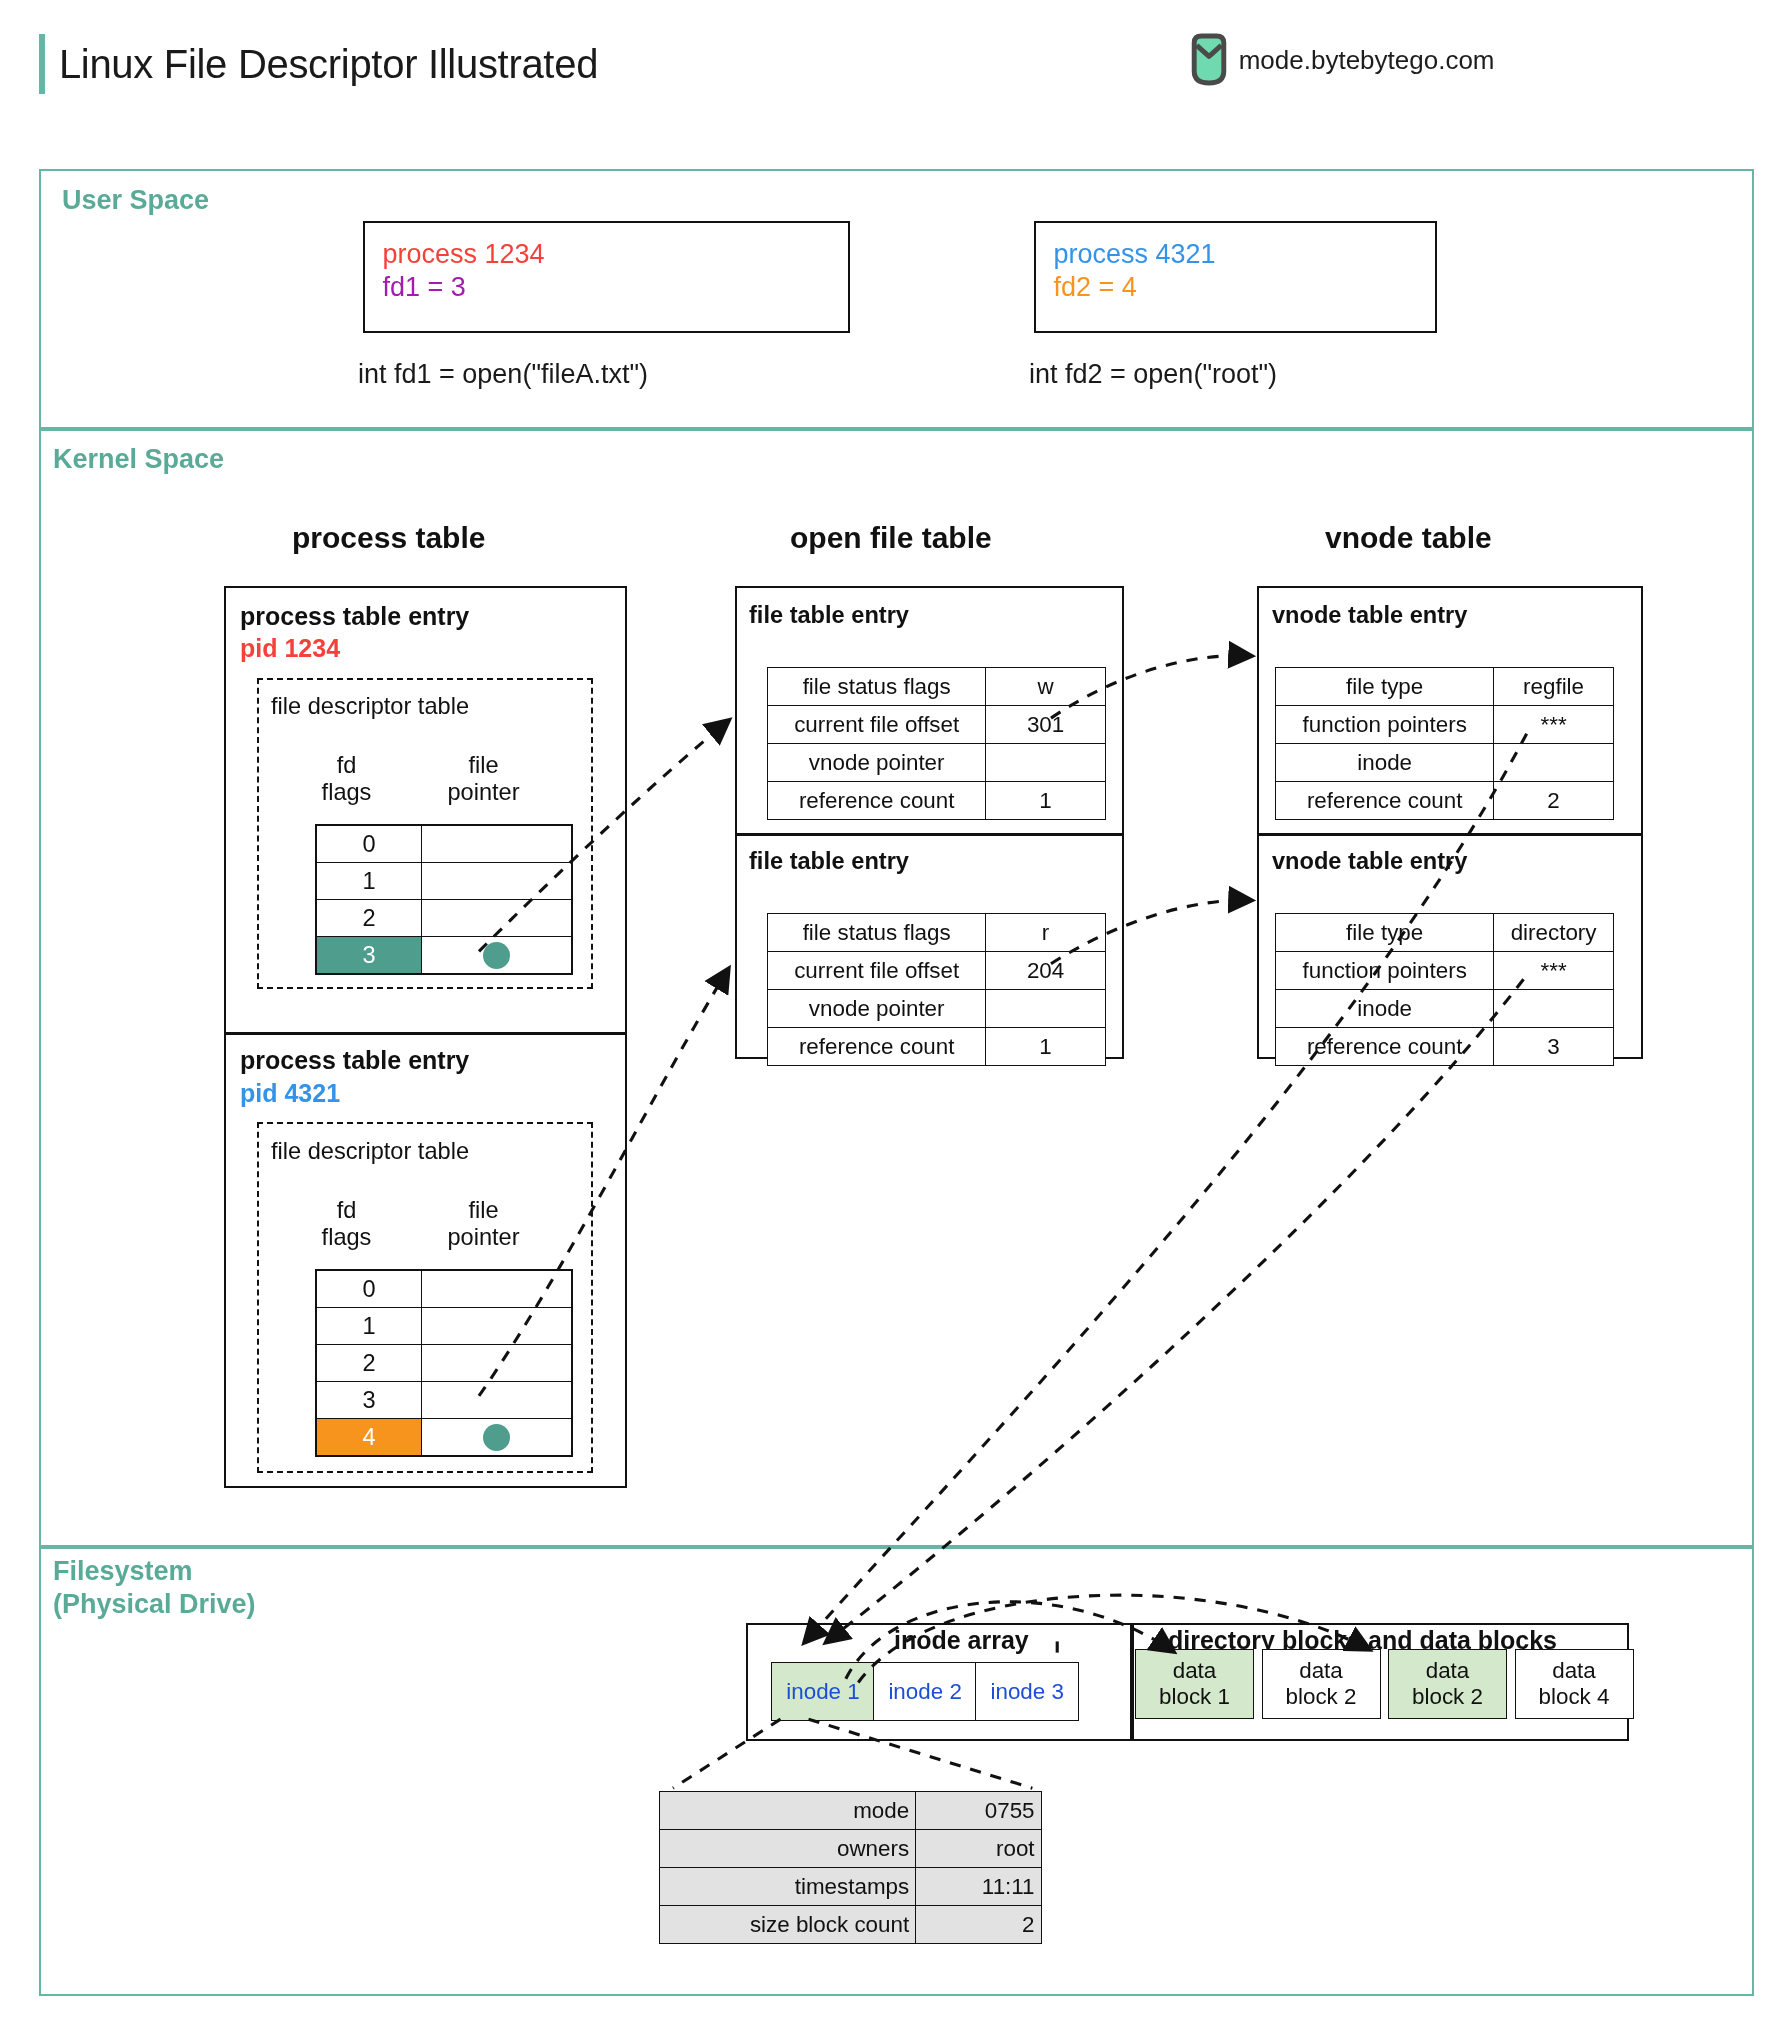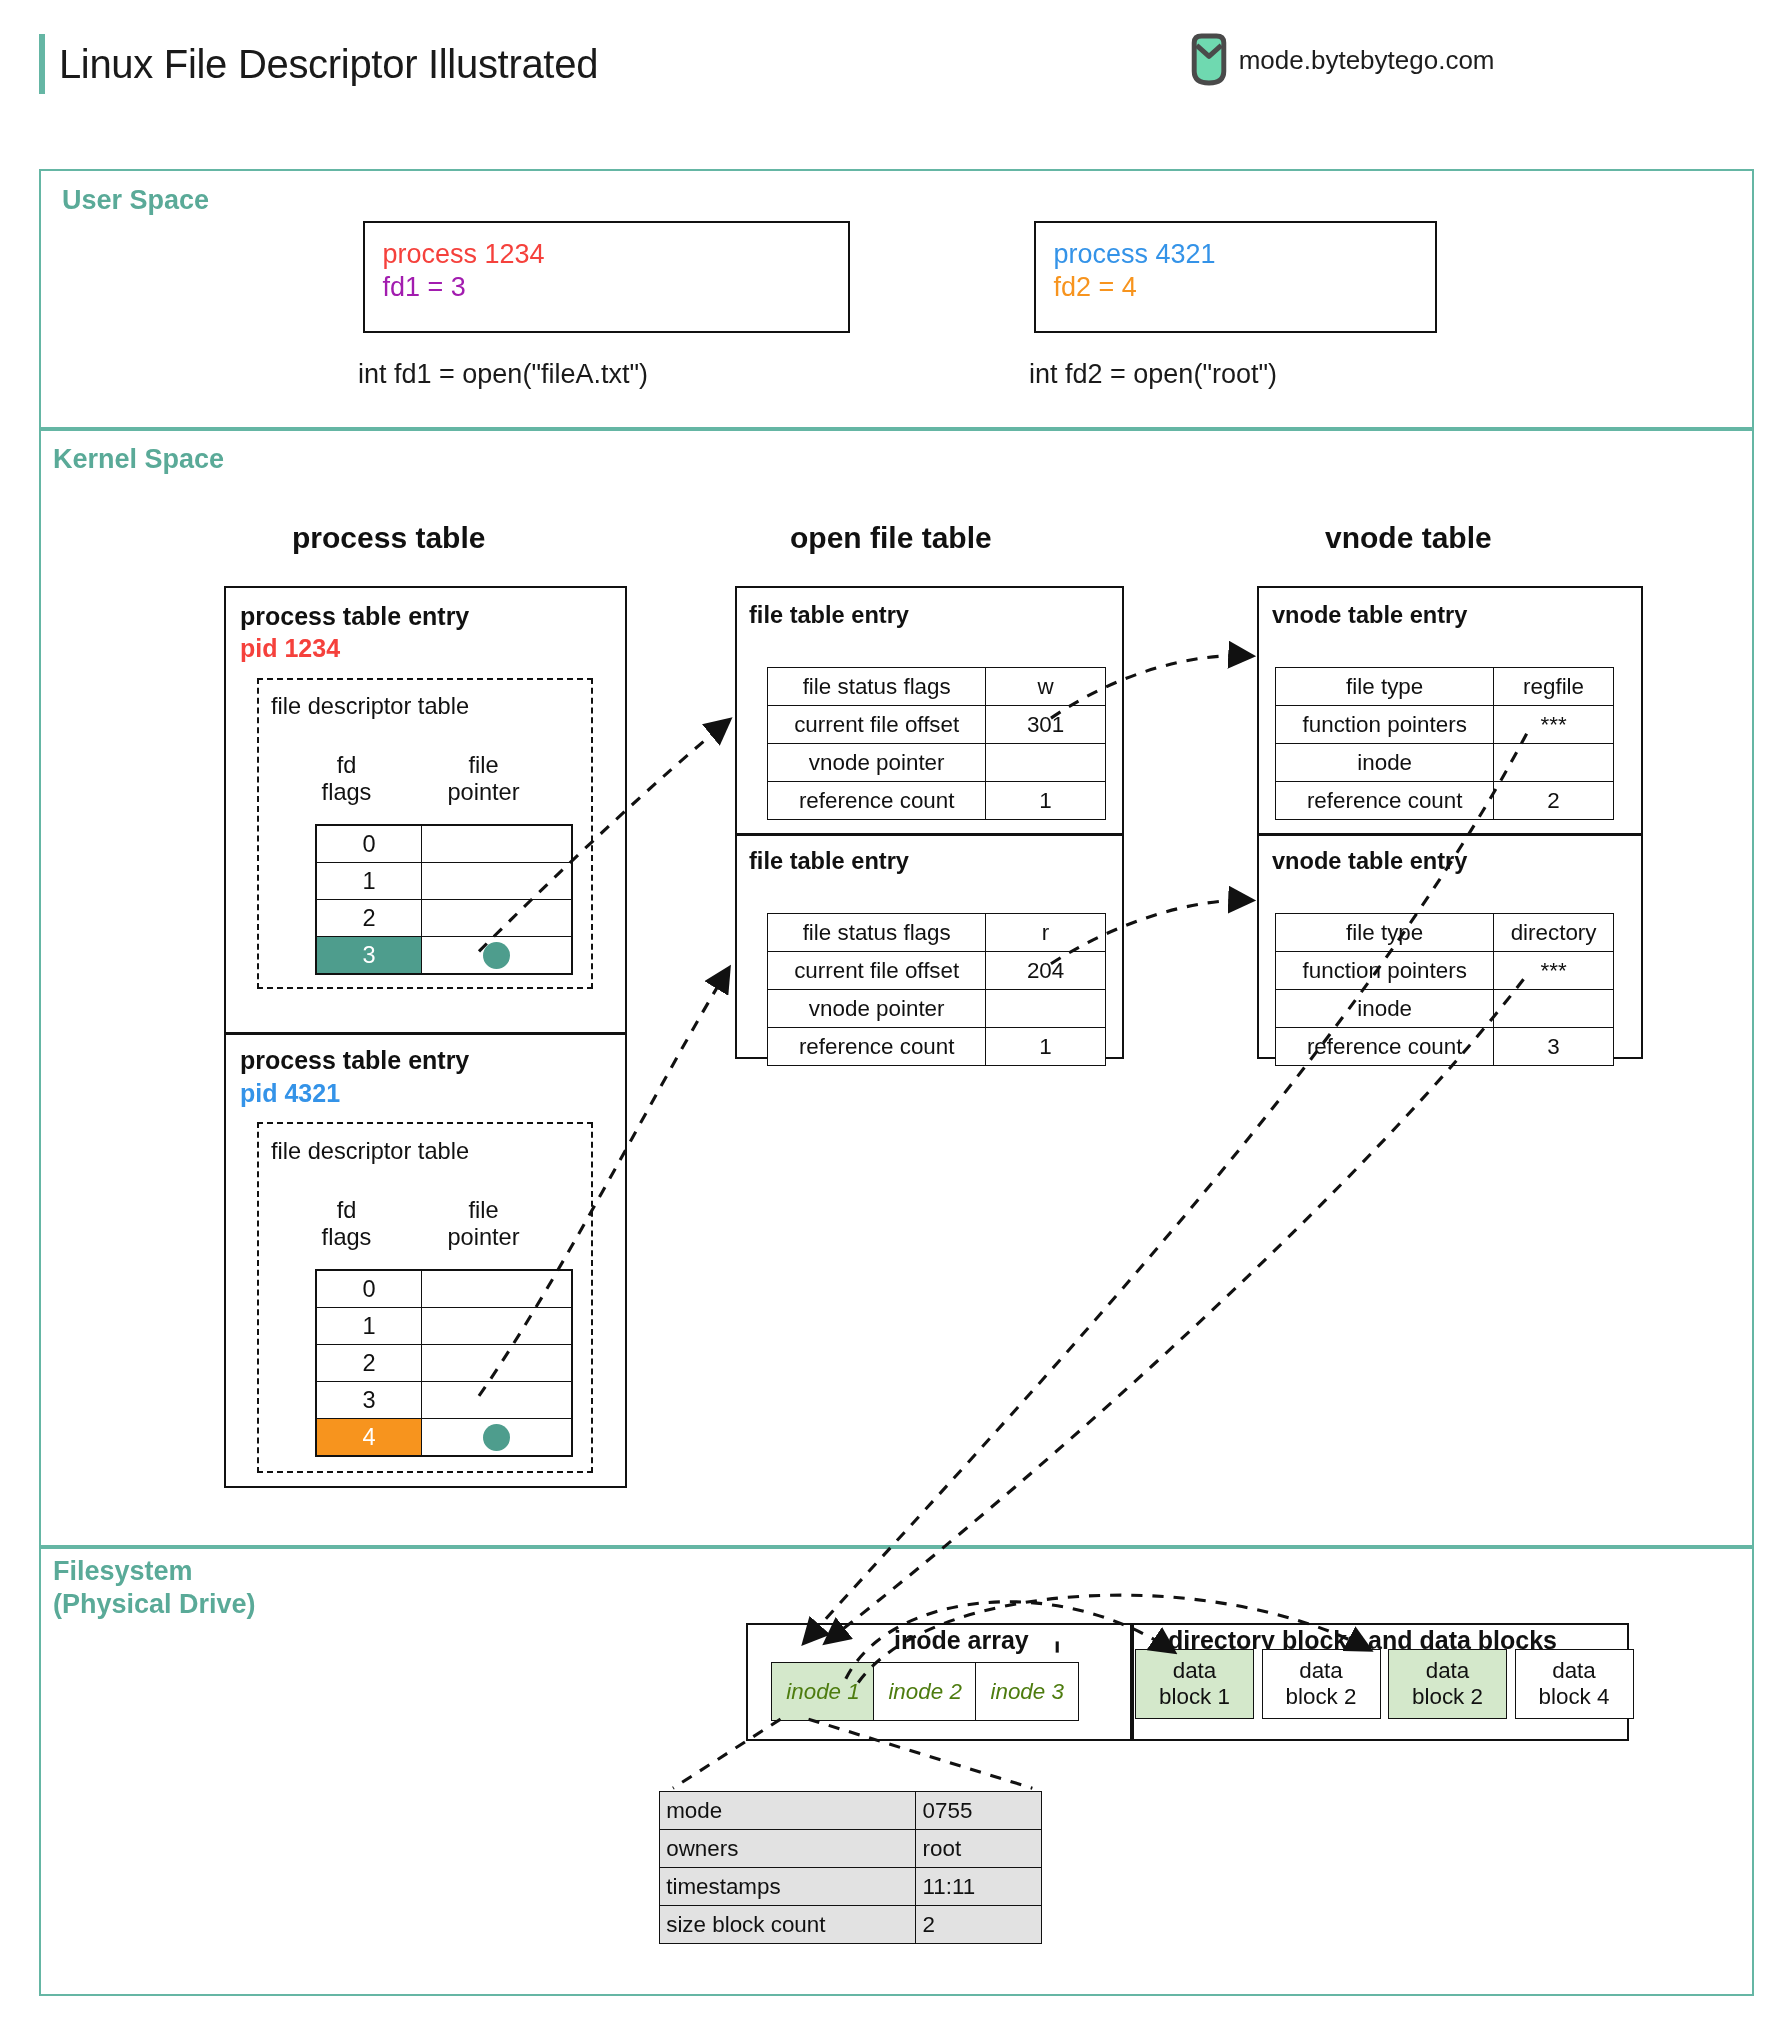--- a/index.html
+++ b/index.html
@@ -105,32 +105,32 @@
 
   
   #inode-array-box{left:746px;top:1623px;width:386px;height:118px;border:2.5px solid #111;background:#fff;}
   #datablocks-box{left:1132px;top:1623px;width:497px;height:118px;border:2.5px solid #111;background:#fff;}
   .fs-title{font-size:25px;font-weight:bold;color:#111;white-space:nowrap;}
   #inode-array-title{left:894px;top:1626px;}
   #datablocks-title{left:1168px;top:1626px;}
 
   .cellrow{position:absolute;display:flex;}
   #inode-cells{left:771px;top:1662px;}
-  .inode-cell{width:102px;height:57px;border:1.9px solid #111;font-size:22.4px;color:#4d7c0f;
-              display:flex;align-items:center;justify-content:center;margin-right:-1.9px;background:#fff;font-style:italic;}
+  .inode-cell{width:102px;height:57px;border:1.9px solid #111;font-size:22.4px;color:#1d4ed8;
+              display:flex;align-items:center;justify-content:center;margin-right:-1.9px;background:#fff;}
   .inode-cell.hl{background:#d4e8cb;}
   #datablock-cells{left:1135px;top:1649px;}
   .db-cell{width:117px;height:68px;border:1.9px solid #111;font-size:22.4px;color:#111;
            display:flex;flex-direction:column;align-items:center;justify-content:center;
            line-height:1.18;margin-right:7.5px;background:#fff;}
   .db-cell.hl{background:#d4e8cb;}
 
   
   #inode-detail{left:659px;top:1791px;border:1.9px solid #111;border-collapse:collapse;}
-  #inode-detail td{border:1.9px solid #111;height:37px;font-size:22.4px;color:#111;text-align:left;
+  #inode-detail td{border:1.9px solid #111;height:37px;font-size:22.4px;color:#111;text-align:right;
                    background:#e2e2e2;padding:0 6.2px;}
   #inode-detail td.k{width:243px;}
   #inode-detail td.v{width:112px;}
 
   
   #arrows{position:absolute;left:0;top:0;width:1793px;height:2035px;pointer-events:none;}
 </style>
 </head>
 <body>
 

